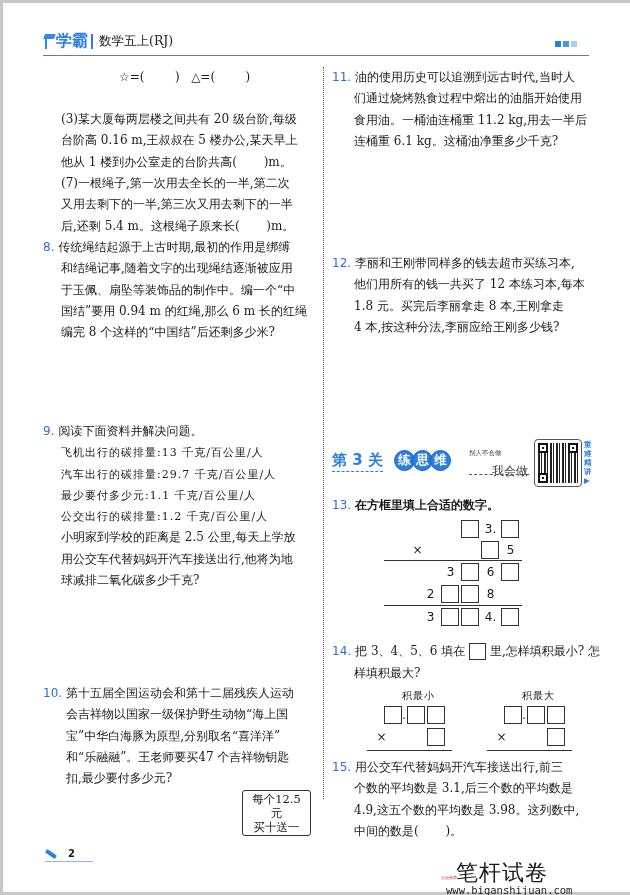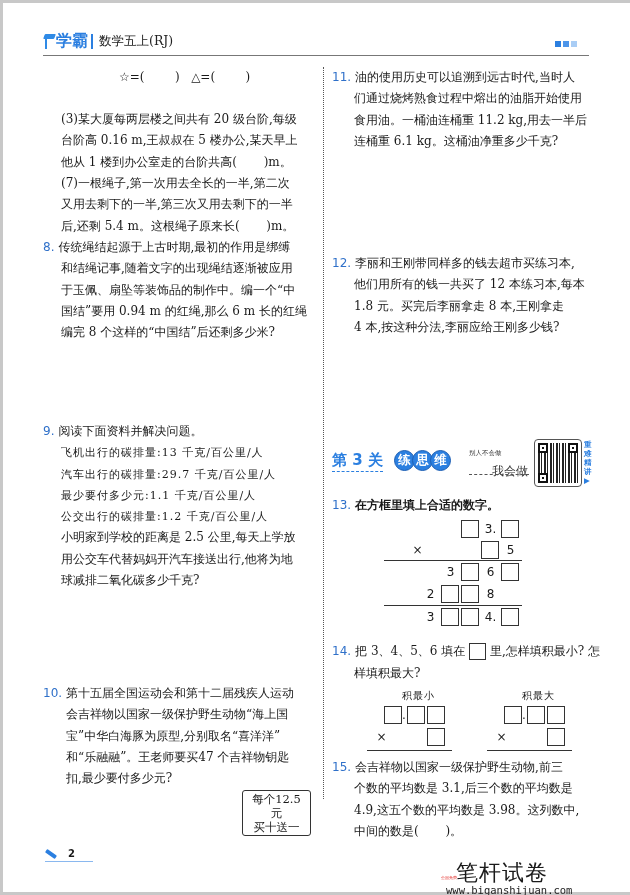--- a/index.html
+++ b/index.html
@@ -286,21 +286,21 @@
       <div class="row" style="top:38px; left:0; width:90px;">
         <div class="cell" style="left:0;">×</div>
         <div class="cell" style="left:55px;">
             <span class="box"></span>
           </div>
       </div>
       <div class="hr" style="left:-5px; top:61px; width:85px;"></div>
     </div>
 
     <div class="q" style="left:8px; top:690px;">
-      <div class="line"><span class="qnum">15.</span><span>会吉祥物以国家一级保护野生动物,前三</span></div>
+      <div class="line"><span class="qnum">15.</span><span>用公交车代替妈妈开汽车接送出行,前三</span></div>
       <div class="line" style="padding-left:22px;">个数的平均数是 3.1,后三个数的平均数是</div>
       <div class="line" style="padding-left:22px;">4.9,这五个数的平均数是 3.98。这列数中,</div>
       <div class="line" style="padding-left:22px; white-space:pre;">中间的数是(       )。</div>
     </div>
   </div>
 
   <div class="footer">
     <span class="pencil"></span>
     <span class="page-num">2</span>
     <span class="page-line"></span>

